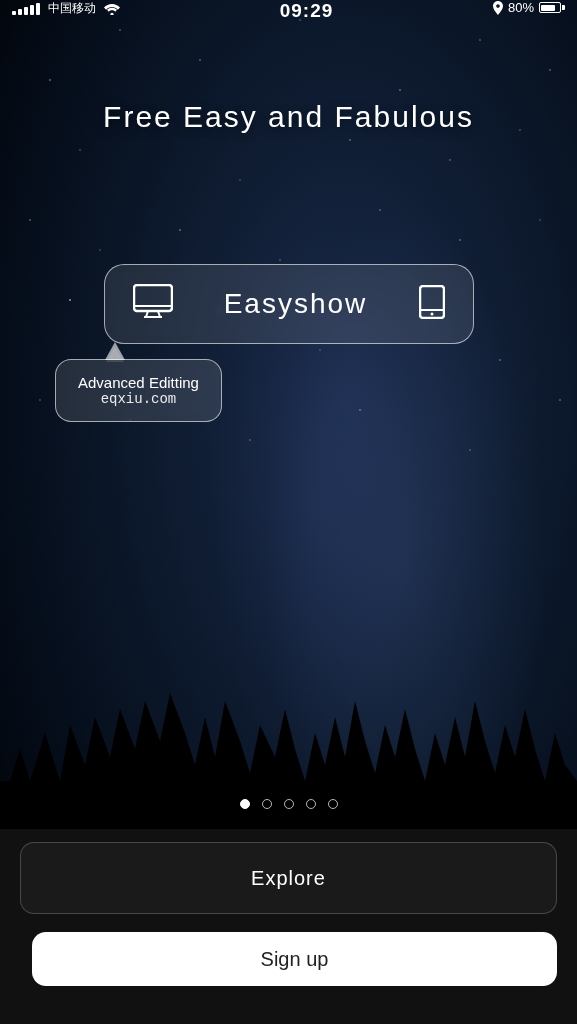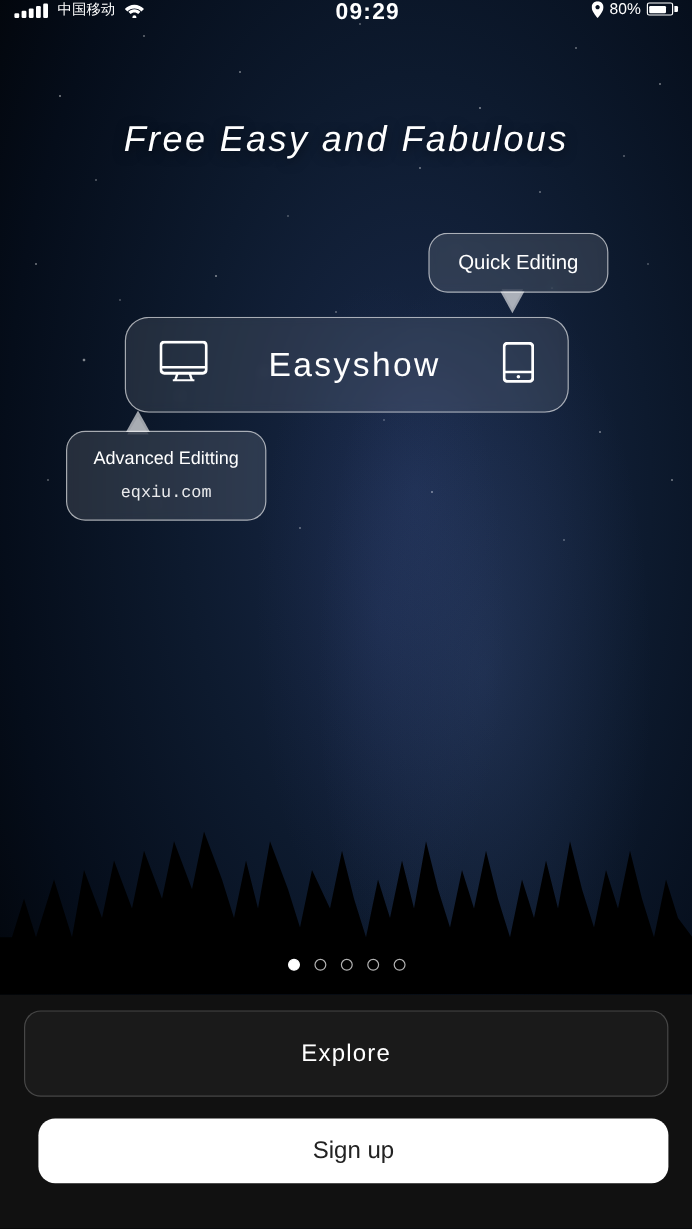--- a/index.html
+++ b/index.html
@@ -151,21 +151,20 @@
     }
 
     .main-title {
       color: white;
       font-size: 30px;
       font-weight: 300;
       letter-spacing: 2px;
       text-align: left;
       margin-top: 60px;
       text-shadow: 0 2px 10px rgba(0,0,0,0.5);
-      font-style: italic;
     }
 
     
     .cards-area {
       position: relative;
       margin-top: 60px;
       width: 100%;
       height: 280px;
       display: flex;
       align-items: center;
@@ -284,21 +283,21 @@
       height: 0;
       border-left: 9px solid transparent;
       border-right: 9px solid transparent;
       border-bottom: 15px solid rgba(255,255,255,0.12);
       z-index: 1;
     }
 
     .bubble-bottom-line1 {
       font-size: 15px;
       font-weight: 400;
-      margin-bottom: 12px;
+      margin-bottom: 0;
     }
 
     .bubble-bottom-line2 {
       font-size: 14px;
       font-weight: 300;
       opacity: 0.9;
       font-family: Liberation Mono, monospace;
     }
 
     
@@ -446,23 +445,20 @@
     </div>
   </div>
 </div>
 
 <div class="content">
 
   <h1 class="main-title">Free  Easy  and  Fabulous</h1>
 
   <div class="cards-area">
 
-    <div class="bubble-top">
-      <span>Quick Editing</span>
-    </div>
 
     <div class="main-card">
       <span class="monitor-icon">
         <svg width="40" height="34" viewBox="0 0 40 34" fill="white">
           <rect x="1" y="1" width="38" height="26" rx="3" ry="3" fill="none" stroke="white" stroke-width="2.5"></rect>
           <line x1="15" y1="27" x2="13" y2="33" stroke="white" stroke-width="2"></line>
           <line x1="25" y1="27" x2="27" y2="33" stroke="white" stroke-width="2"></line>
           <line x1="11" y1="33" x2="29" y2="33" stroke="white" stroke-width="2"></line>
           <line x1="1" y1="22" x2="39" y2="22" stroke="white" stroke-width="2"></line>
         </svg>

